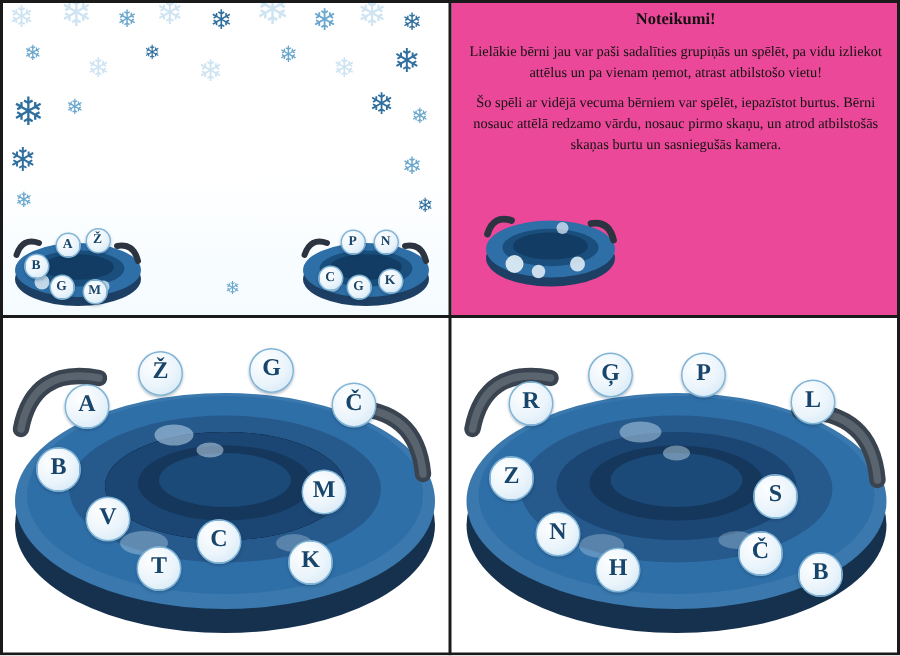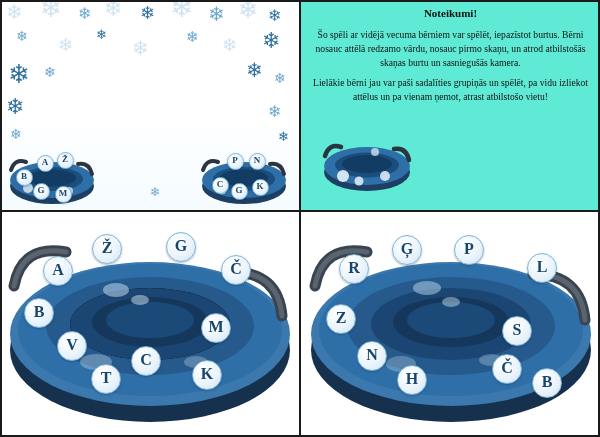--- a/index.html
+++ b/index.html
@@ -78,21 +78,21 @@
   
   .mini-sledge {
     position: absolute;
   }
 
   
   #panel-rules {
     position: absolute;
     left: 301px; top: 0;
     width: 299px; height: 210px;
-    background: #5eead4;
+    background: #ec4899;
   }
   #rules-title {
     position: absolute;
     left: 0; top: 7px;
     width: 299px;
     text-align: center;
     font-family: "Liberation Serif", serif;
     font-weight: bold;
     font-size: 11px;
     color: #111;
@@ -214,22 +214,22 @@
       <div class="letter small" style="left:256px; top:160px;">N</div>
       <div class="letter small" style="left:219px; top:184px;">C</div>
       <div class="letter small" style="left:238px; top:190px;">G</div>
       <div class="letter small" style="left:259px; top:186px;">K</div>
     </div>
   </div>
 
   <div id="panel-rules">
     <div id="rules-title">Noteikumi!</div>
     <div id="rules-body">
+      <p>Lielākie bērni jau var paši sadalīties grupiņās un spēlēt, pa vidu izliekot attēlus un pa vienam ņemot, atrast atbilstošo vietu!</p>
       <p>Šo spēli ar vidējā vecuma bērniem var spēlēt, iepazīstot burtus. Bērni nosauc attēlā redzamo vārdu, nosauc pirmo skaņu, un atrod atbilstošās skaņas burtu un sasniegušās kamera.</p>
-      <p>Lielākie bērni jau var paši sadalīties grupiņās un spēlēt, pa vidu izliekot attēlus un pa vienam ņemot, atrast atbilstošo vietu!</p>
     </div>
 
     <svg style="position:absolute; left:18px; top:128px;" width="96" height="66" viewBox="0 0 96 66">
       <ellipse cx="48" cy="44" rx="43" ry="19" fill="#1d3f63"></ellipse>
       <ellipse cx="48" cy="38" rx="43" ry="19" fill="#2f6fa8"></ellipse>
       <ellipse cx="48" cy="37" rx="32" ry="12.5" fill="#1a4f7d"></ellipse>
       <ellipse cx="48" cy="36" rx="25" ry="9" fill="#123c63"></ellipse>
       <path d="M6 28 q4 -13 16 -9" stroke="#2b3440" stroke-width="4.5" fill="none" stroke-linecap="round"></path>
       <path d="M90 32 q-3 -13 -15 -11" stroke="#2b3440" stroke-width="4.5" fill="none" stroke-linecap="round"></path>
       <circle cx="24" cy="48" r="6" fill="#e7f2fa" opacity="0.9"></circle>

